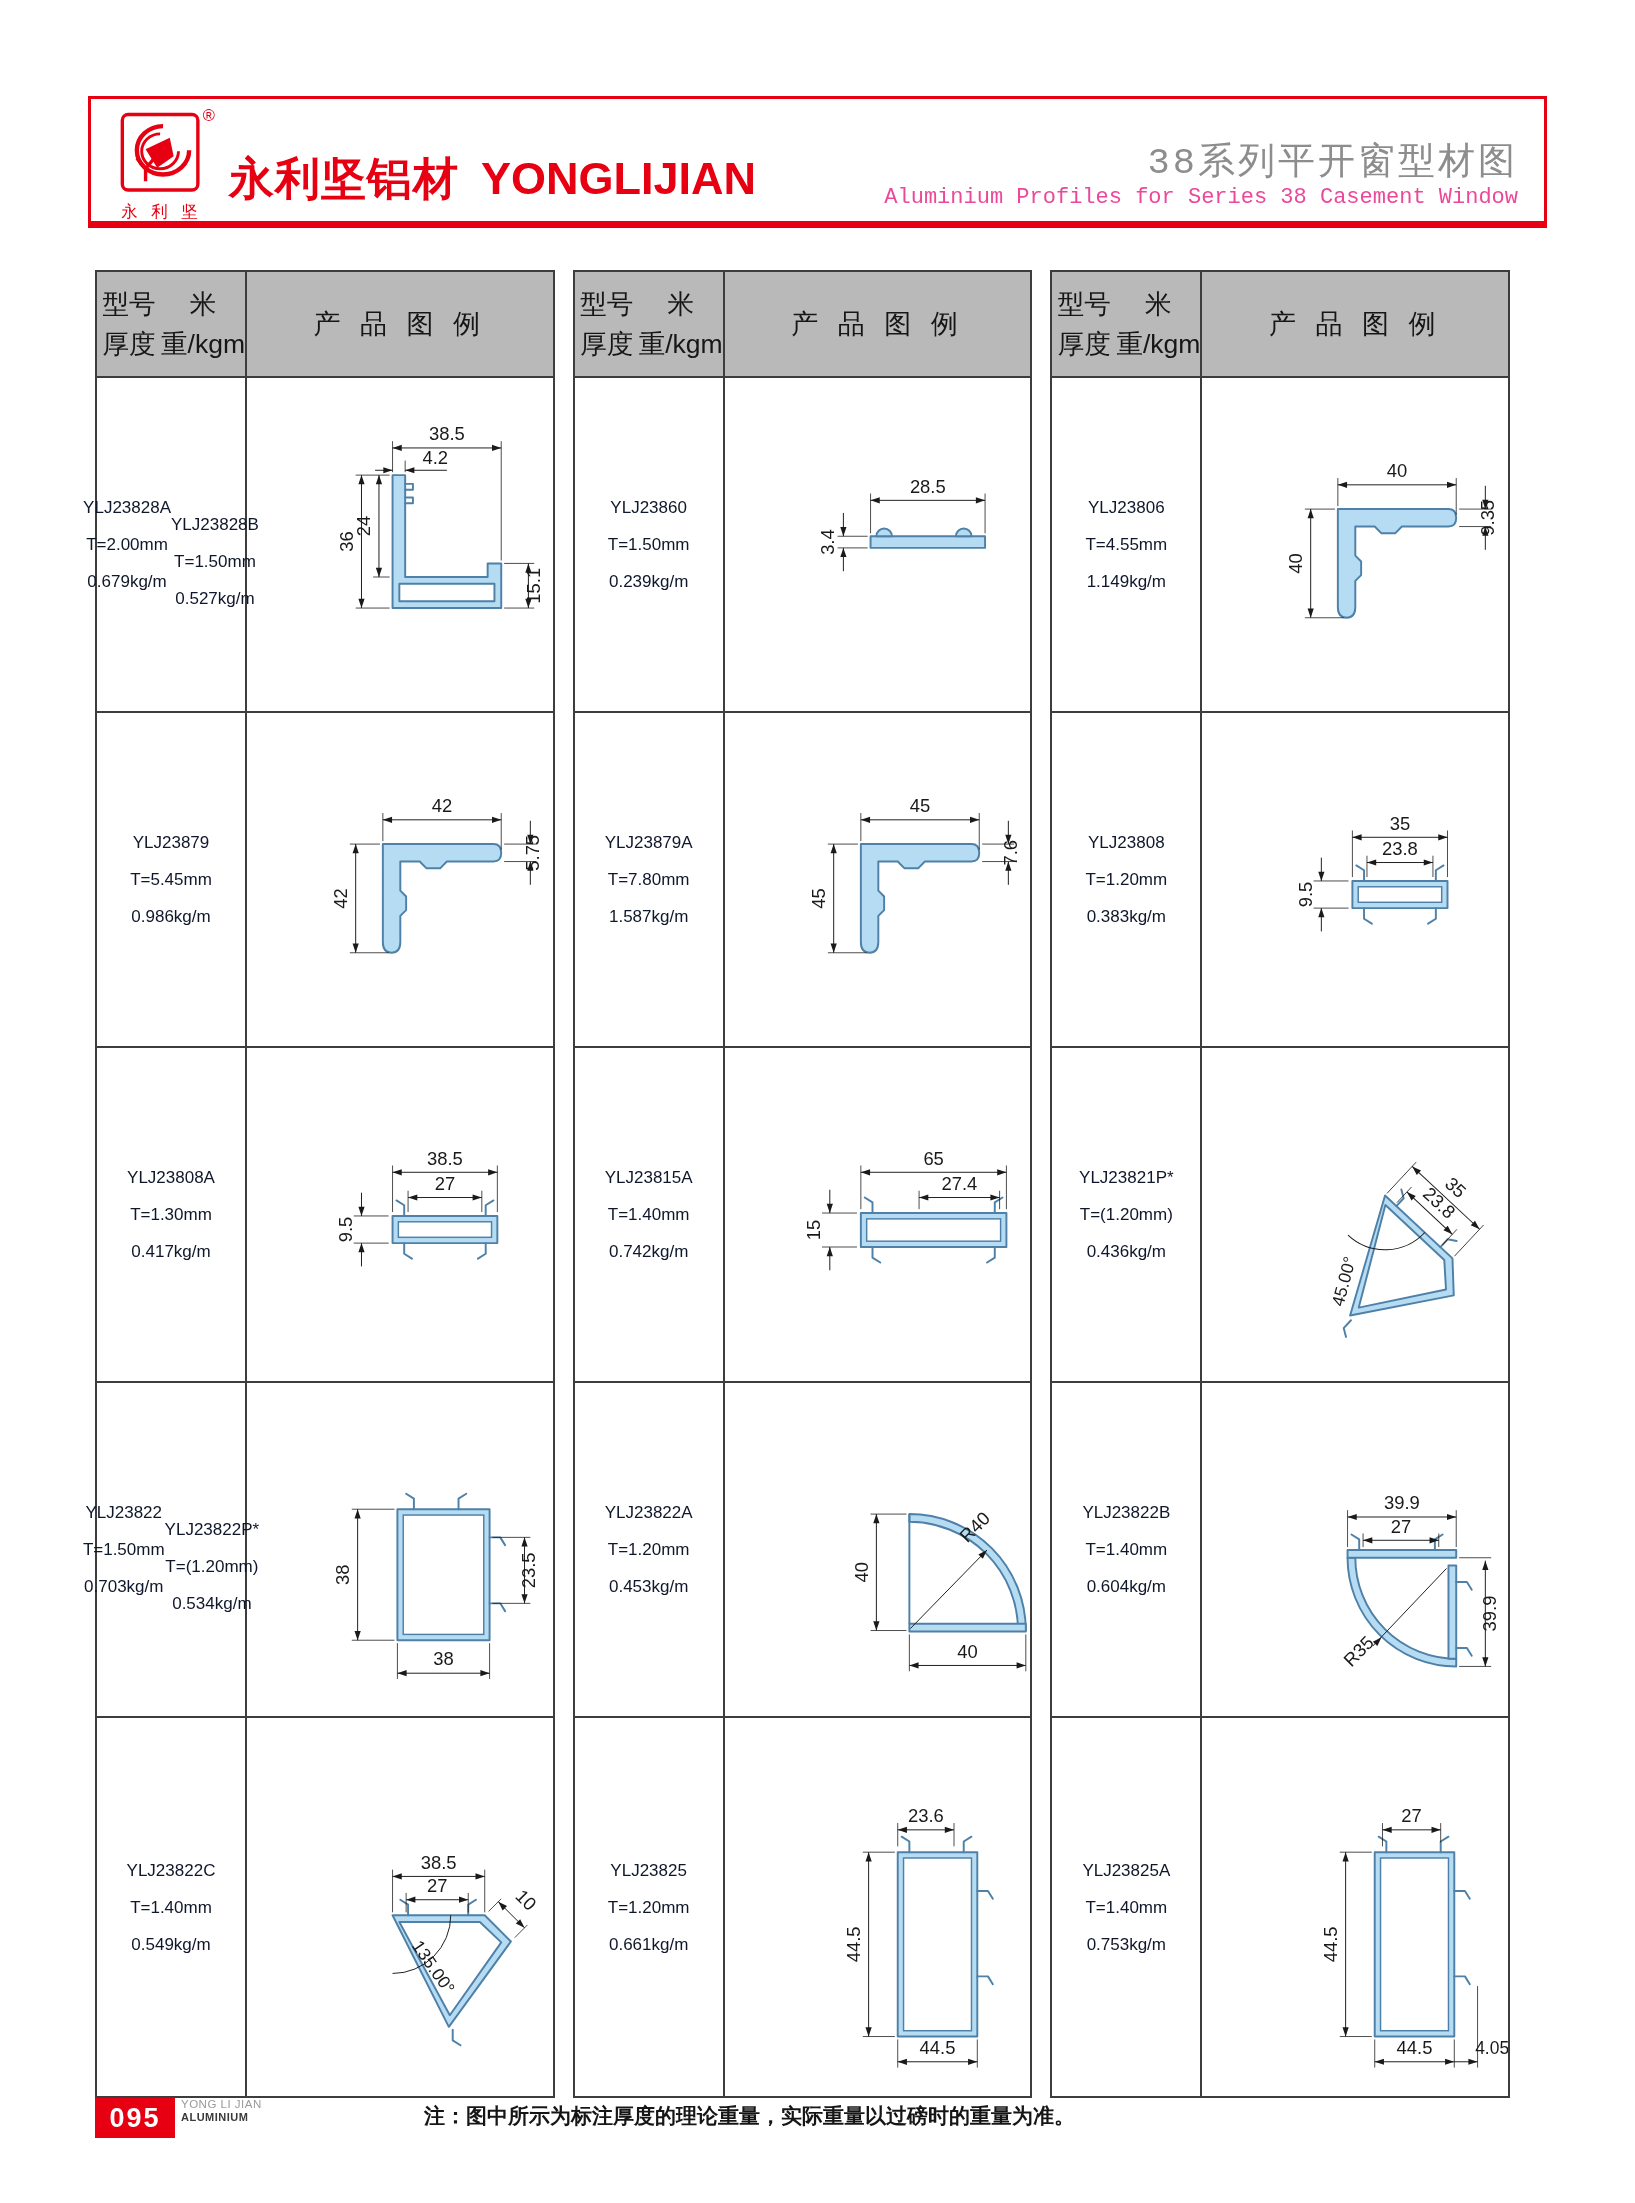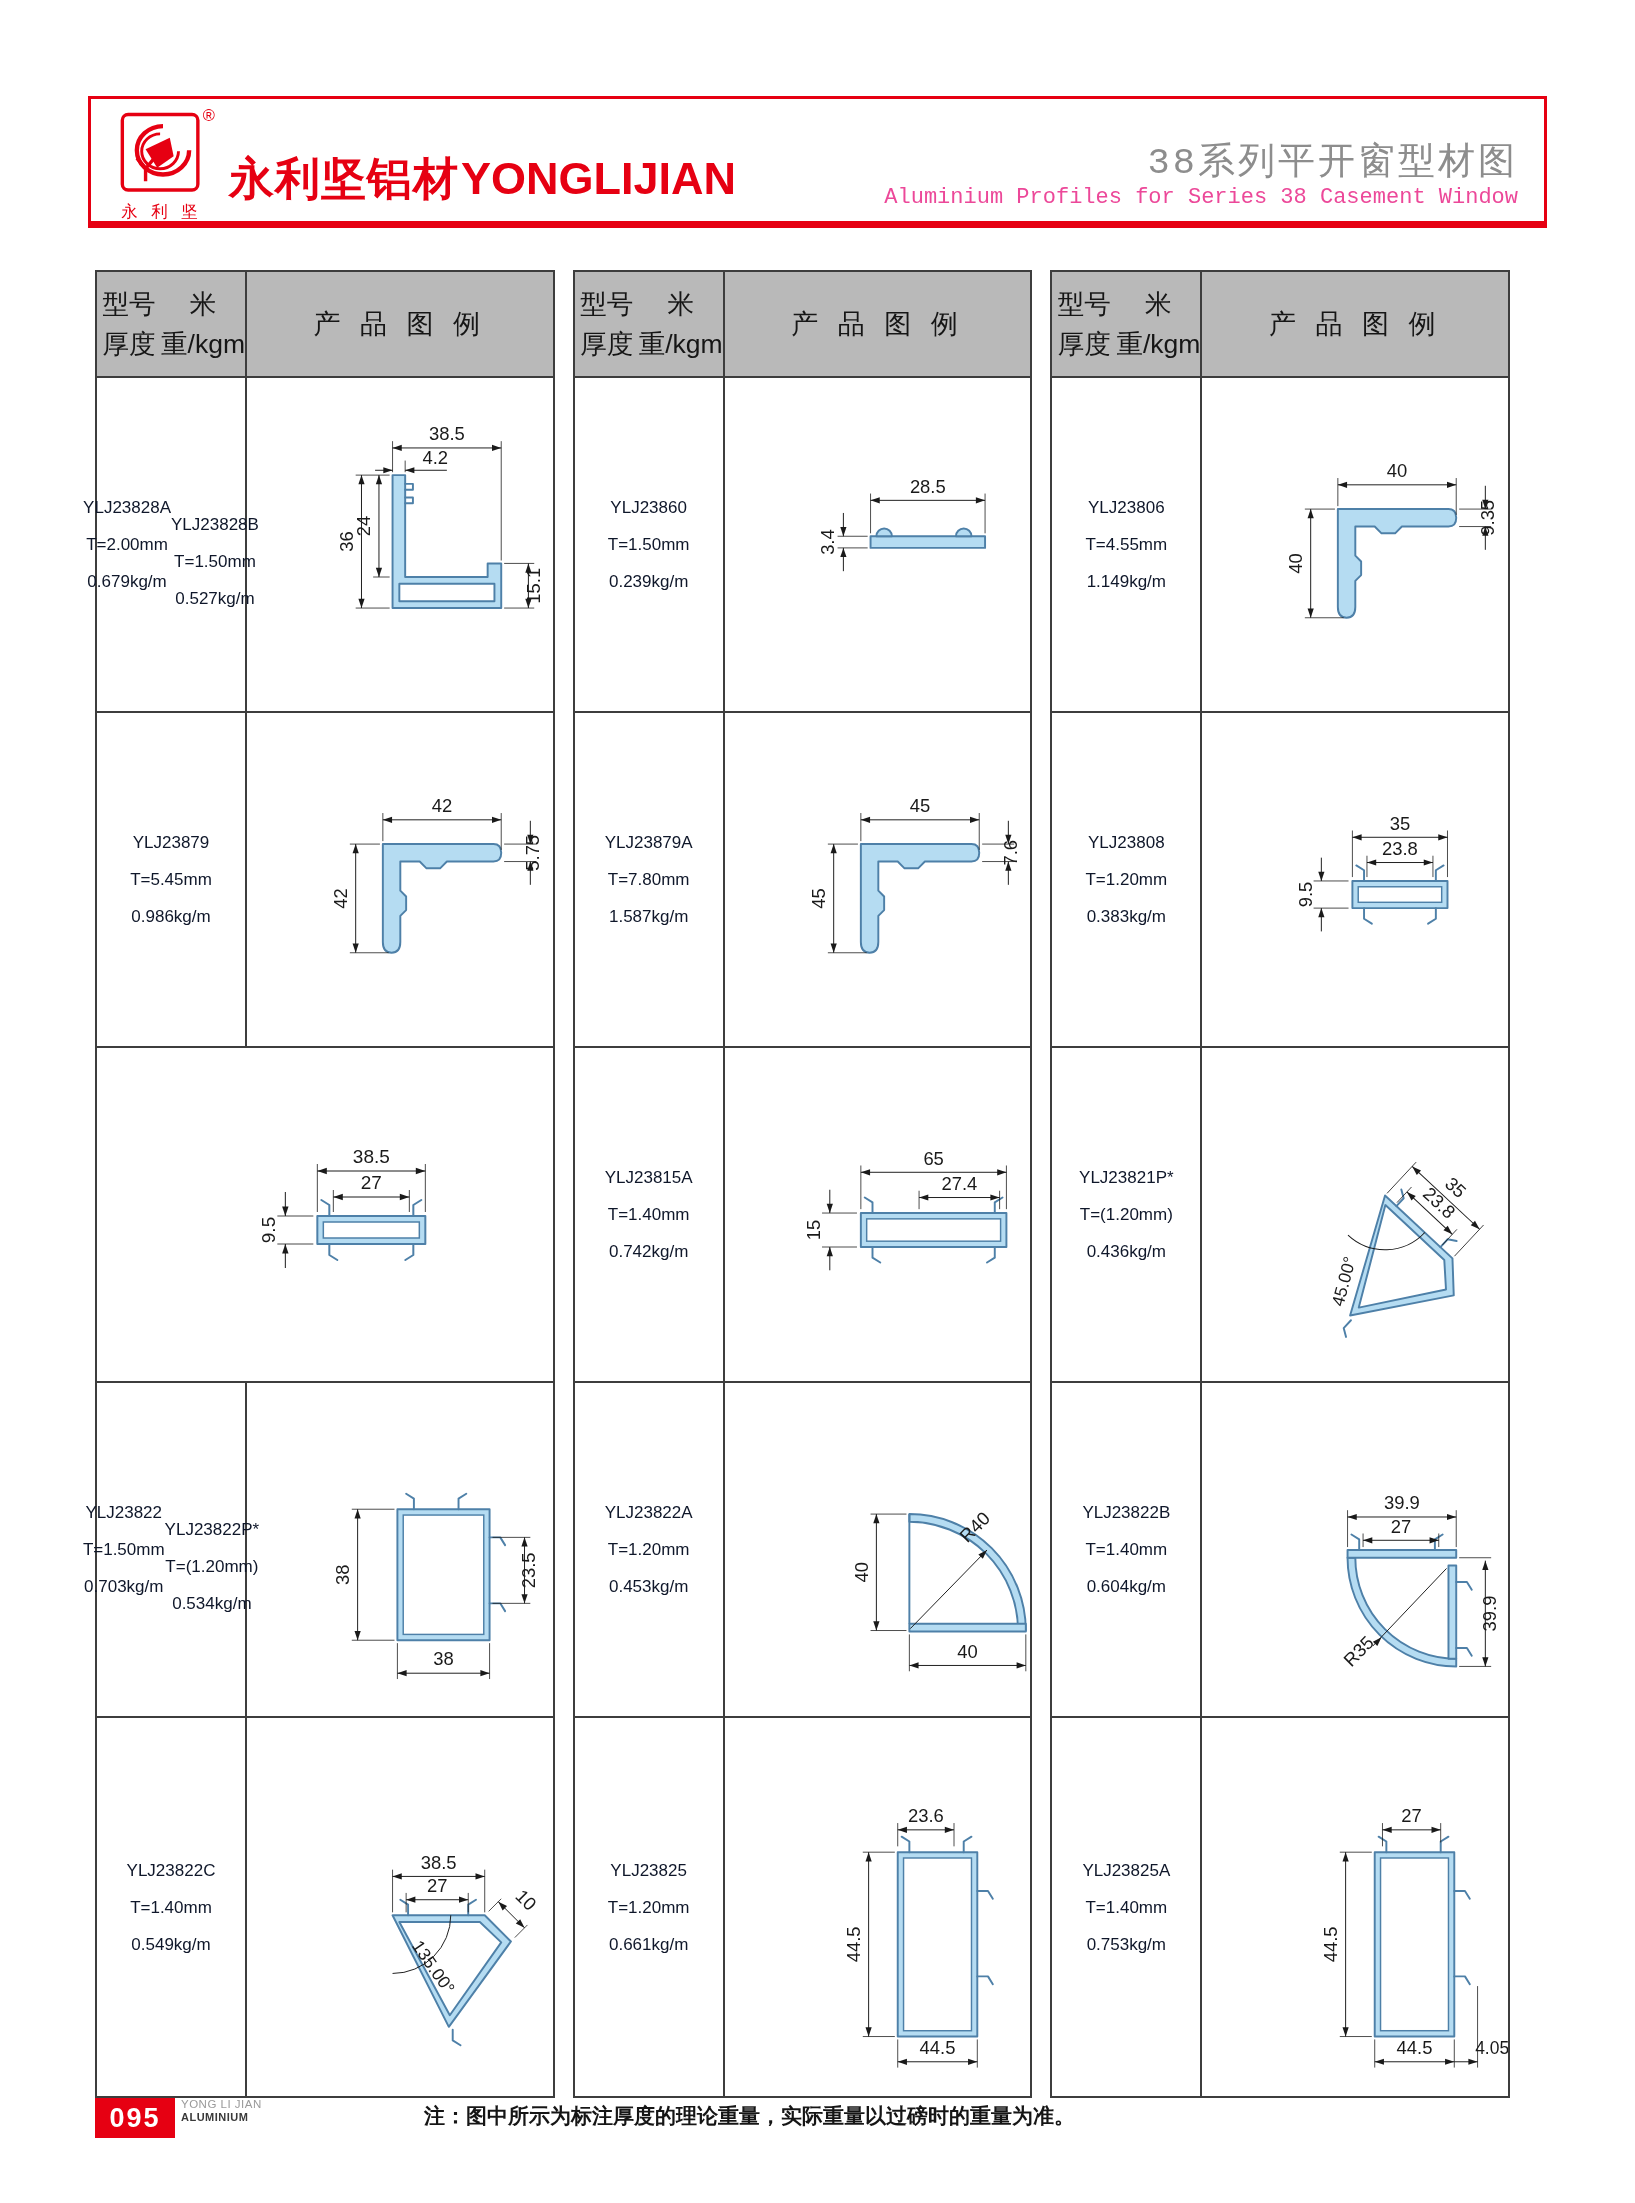--- a/index.html
+++ b/index.html
@@ -4,21 +4,21 @@
 <style>
   html,body{margin:0;padding:0;background:#ffffff;}
   body{width:1635px;height:2203px;position:relative;font-family:"Liberation Sans",sans-serif;}
   .page{position:absolute;inset:0;background:#fff;overflow:hidden;}
 
   
   .header-band{position:absolute;left:88px;top:96px;width:1459px;height:132px;box-sizing:border-box;
     border:3px solid #e60012;border-bottom-width:7px;display:flex;align-items:flex-end;background:#fff;}
   .logo{width:112px;height:122px;margin-left:16px;flex:0 0 auto;}
   .company{margin-left:10px;padding-bottom:12px;font-weight:bold;color:#e60012;font-size:45px;letter-spacing:1px;white-space:nowrap;}
-  .company .en{margin-left:2px;font-weight:800;letter-spacing:0px;}
+  .company .en{margin-left:22px;font-weight:800;letter-spacing:0px;}
   .hright{margin-left:auto;text-align:right;padding:0 26px 10px 0;font-family:Liberation Mono, monospace;}
   .t-cn{font-size:37px;color:#8d8d8d;letter-spacing:3px;line-height:44px;}
   .t-en{font-size:22px;color:#ec4899;line-height:26px;}
 
   
   .table-wrap{position:absolute;left:95px;top:270px;width:1415px;display:grid;
     grid-template-columns:repeat(3,1fr);column-gap:18px;}
   .group{border:2px solid #3d3d3d;background:#fff;}
   .grow{display:flex;}
   .grow + .grow{border-top:2px solid #3d3d3d;}
@@ -149,20 +149,27 @@
               <line x1="137" y1="130" x2="106" y2="130" stroke="#1a1a1a" stroke-width="0.8"></line>
               <line x1="146" y1="242" x2="106" y2="242" stroke="#1a1a1a" stroke-width="0.8"></line>
               <line x1="112" y1="130" x2="112" y2="242" stroke="#1a1a1a" stroke-width="1"></line>
               <polygon points="0,0 -9.5,-3.2 -9.5,3.2" transform="translate(112 130) rotate(-90)" fill="#1a1a1a"></polygon>
               <polygon points="0,0 -9.5,-3.2 -9.5,3.2" transform="translate(112 242) rotate(90)" fill="#1a1a1a"></polygon>
               <text transform="translate(103 186) rotate(-90)" font-size="19" text-anchor="middle" fill="#1a1a1a">42</text>
             </svg>
           </div>
         </div>
         <div class="grow" style="height: 333px;">
+          <div class="cell-m">
+            <div class="spec">
+              <div class="">YLJ23808A</div>
+              <div class="">T=1.30mm</div>
+              <div class="">0.417kg/m</div>
+            </div>
+          </div>
           <div class="cell-d">
             <svg class="diag" viewBox="0 0 315 333">
               <rect x="150" y="168" width="108" height="28" fill="#b5dcf2" stroke="#4e80a8" stroke-width="2" stroke-linejoin="round"></rect>
               <rect x="156" y="174" width="96" height="16" fill="#fff" stroke="#4e80a8" stroke-width="1.5"></rect>
               <path d="M0,0 v-11 l-8,-5" transform="translate(162 168) rotate(0)" fill="none" stroke="#4e80a8" stroke-width="2" stroke-linecap="round" stroke-linejoin="round"></path>
               <path d="M0,0 v-11 l8,-5" transform="translate(246 168) rotate(0)" fill="none" stroke="#4e80a8" stroke-width="2" stroke-linecap="round" stroke-linejoin="round"></path>
               <path d="M0,0 v-11 l-8,-5" transform="translate(162 196) rotate(180)" fill="none" stroke="#4e80a8" stroke-width="2" stroke-linecap="round" stroke-linejoin="round"></path>
               <path d="M0,0 v-11 l8,-5" transform="translate(246 196) rotate(180)" fill="none" stroke="#4e80a8" stroke-width="2" stroke-linecap="round" stroke-linejoin="round"></path>
               <line x1="150" y1="164" x2="150" y2="116" stroke="#1a1a1a" stroke-width="0.8"></line>
               <line x1="258" y1="164" x2="258" y2="116" stroke="#1a1a1a" stroke-width="0.8"></line>

